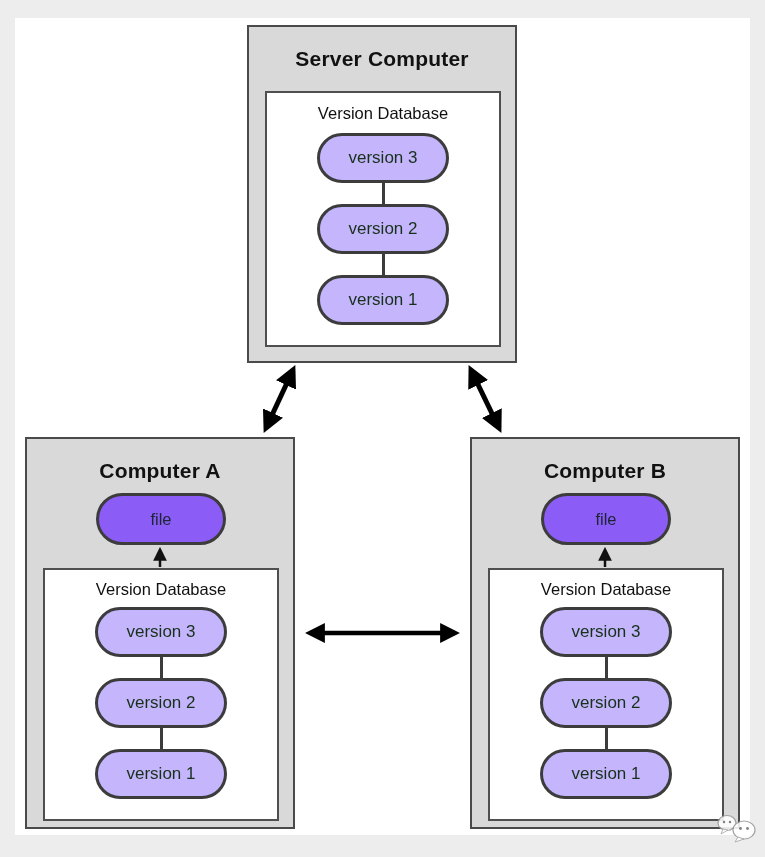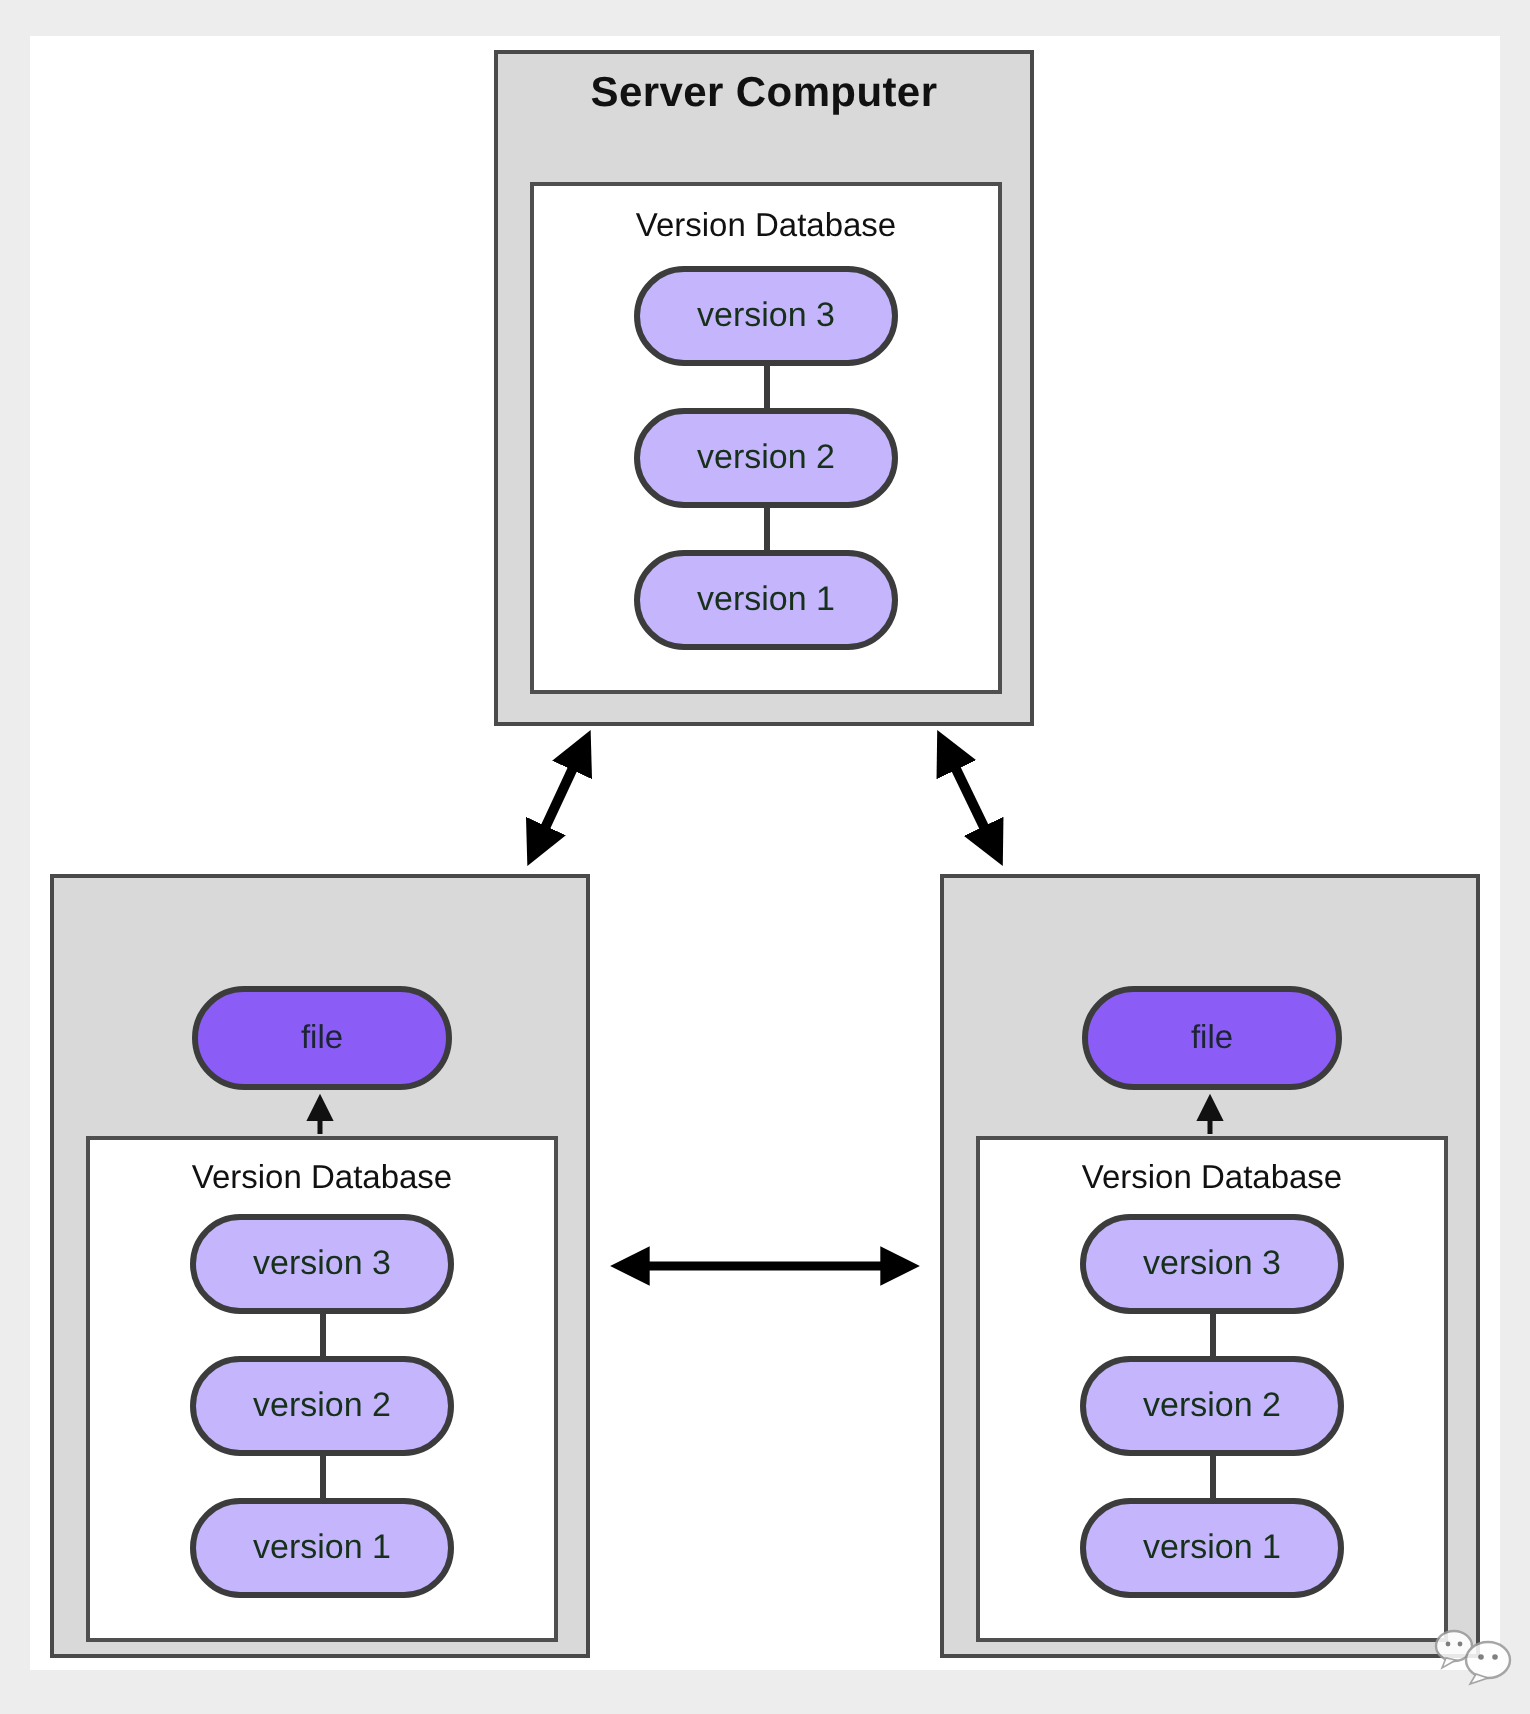--- a/index.html
+++ b/index.html
@@ -32,21 +32,21 @@
     background: #d9d9d9;
     border: 2px solid #4a4a4a;
     box-sizing: border-box;
     z-index: 2;
   }
   .machine-title {
     text-align: center;
     font-weight: bold;
     font-size: 21px;
     color: #111111;
-    margin-top: 8px;
+    margin-top: 20px;
     letter-spacing: 0.2px;
   }
   .db-box {
     position: absolute;
     background: #ffffff;
     border: 2px solid #4f4f4f;
     box-sizing: border-box;
     display: flex;
     flex-direction: column;
     align-items: center;
@@ -133,32 +133,34 @@
     <div class="db-label">Version Database</div>
     <div class="pill pill-green">version 3</div>
     <div class="pill-connector"></div>
     <div class="pill pill-green">version 2</div>
     <div class="pill-connector"></div>
     <div class="pill pill-green">version 1</div>
   </div>
 </div>
 
 <div class="machine comp-a">
+  <div class="machine-title">Computer A</div>
   <div class="file-pill">file</div>
   <div class="db-box">
     <div class="db-label">Version Database</div>
     <div class="pill pill-green">version 3</div>
     <div class="pill-connector"></div>
     <div class="pill pill-green">version 2</div>
     <div class="pill-connector"></div>
     <div class="pill pill-green">version 1</div>
   </div>
 </div>
 
 <div class="machine comp-b">
+  <div class="machine-title">Computer B</div>
   <div class="file-pill">file</div>
   <div class="db-box">
     <div class="db-label">Version Database</div>
     <div class="pill pill-green">version 3</div>
     <div class="pill-connector"></div>
     <div class="pill pill-green">version 2</div>
     <div class="pill-connector"></div>
     <div class="pill pill-green">version 1</div>
   </div>
 </div>

